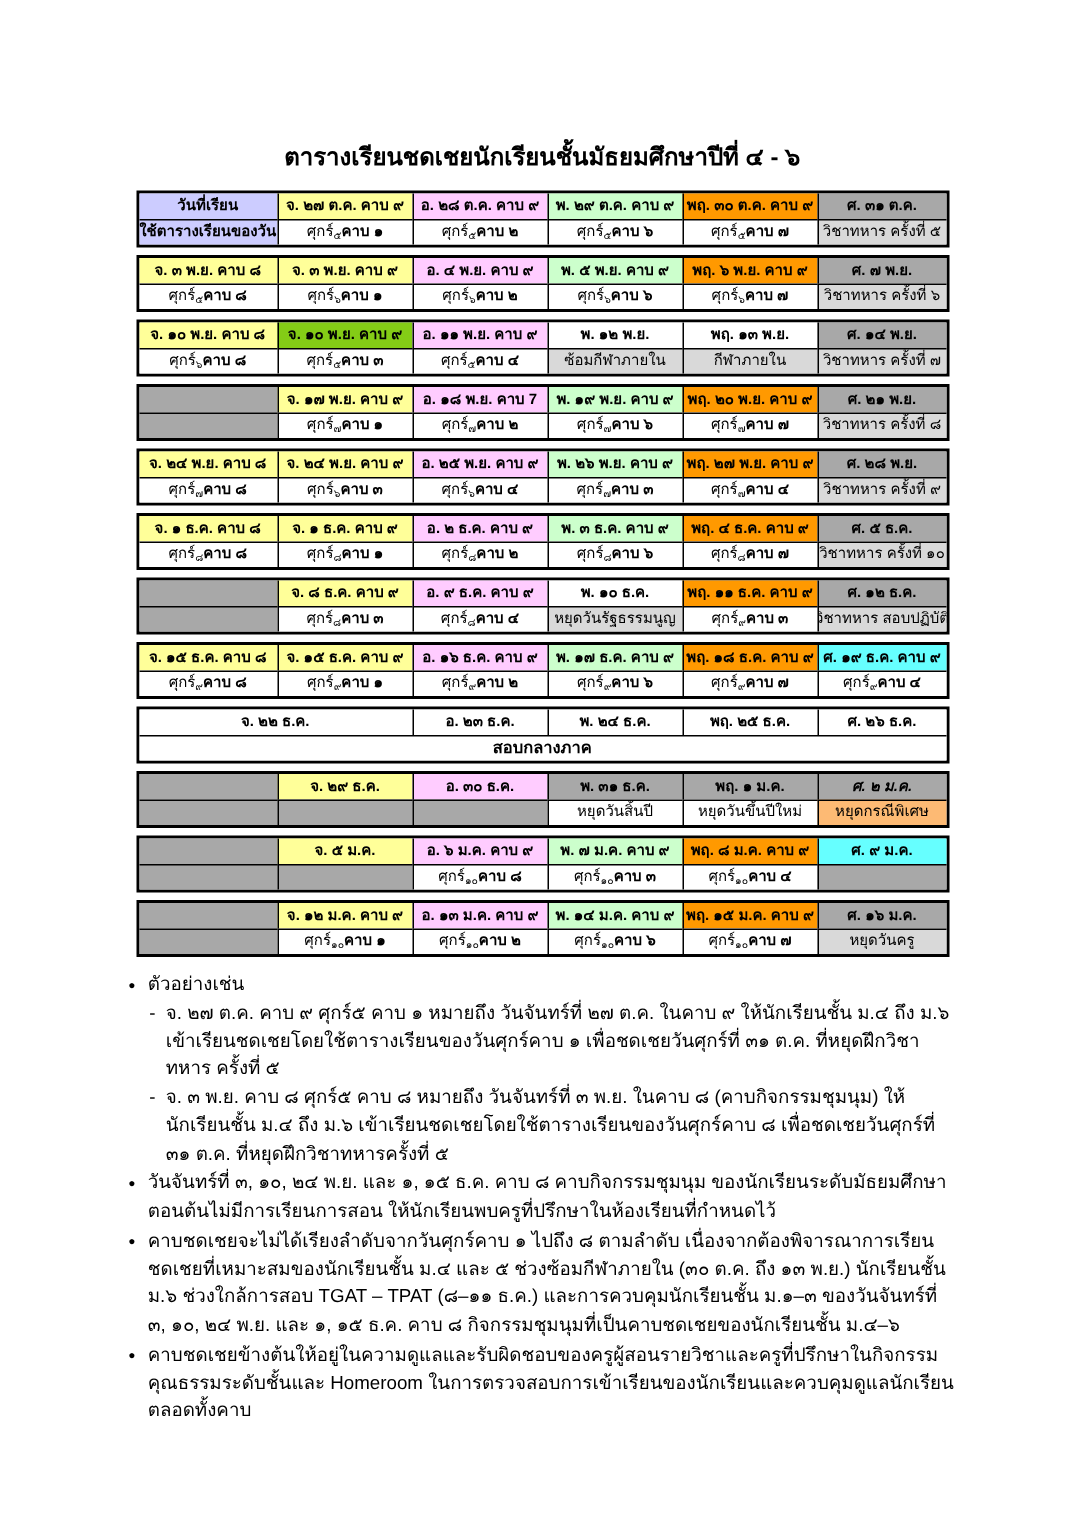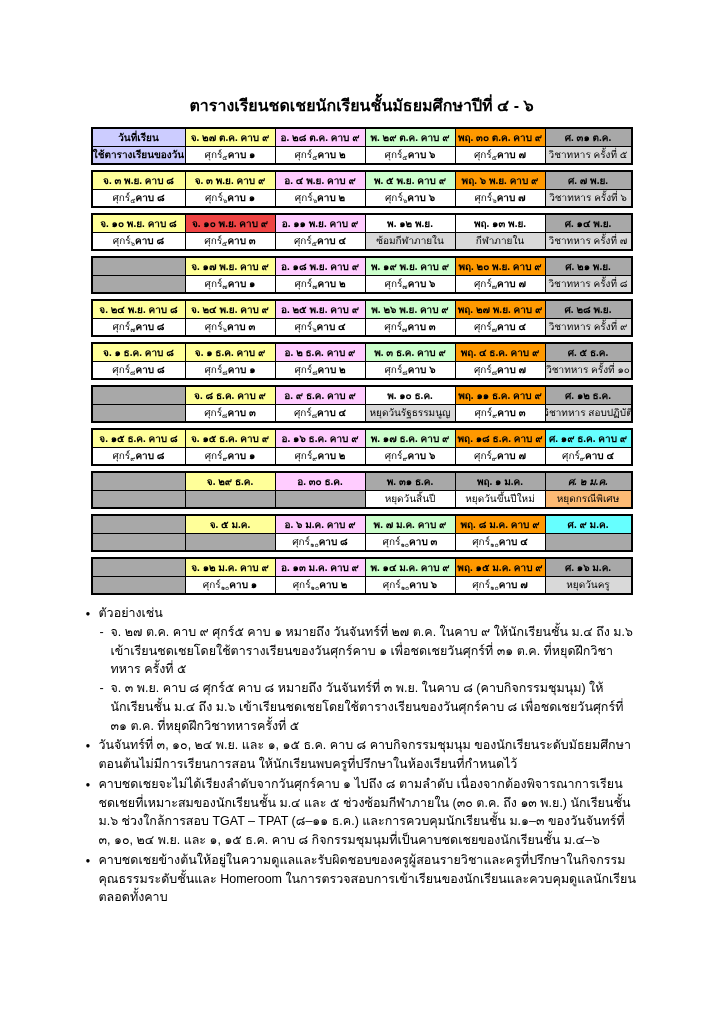--- a/index.html
+++ b/index.html
@@ -96,21 +96,21 @@
         </div>
         <div class="cell bt" style="background: rgb(255, 255, 255);">
           <span>ศุกร์</span>
           <sub>๖</sub>
           <b> คาบ ๗</b>
         </div>
         <div class="cell bt" style="background: rgb(217, 217, 217);">วิชาทหาร ครั้งที่ ๖</div>
       </div>
       <div class="block">
         <div class="cell top nl" style="background: rgb(255, 255, 153);">จ. ๑๐ พ.ย. คาบ ๘</div>
-        <div class="cell top" style="background: #ef4444;">จ. ๑๐ พ.ย. คาบ ๙</div>
+        <div class="cell top" style="background: #84cc16;">จ. ๑๐ พ.ย. คาบ ๙</div>
         <div class="cell top" style="background: rgb(255, 204, 255);">อ. ๑๑ พ.ย. คาบ ๙</div>
         <div class="cell top" style="background: rgb(255, 255, 255);">พ. ๑๒ พ.ย.</div>
         <div class="cell top" style="background: rgb(255, 255, 255);">พฤ. ๑๓ พ.ย.</div>
         <div class="cell top" style="background: rgb(168, 168, 168);">ศ. ๑๔ พ.ย.</div>
         <div class="cell bt nl" style="background: rgb(255, 255, 255);">
           <span>ศุกร์</span>
           <sub>๖</sub>
           <b> คาบ ๘</b>
         </div>
         <div class="cell bt" style="background: rgb(255, 255, 255);">
@@ -123,21 +123,21 @@
           <sub>๕</sub>
           <b> คาบ ๔</b>
         </div>
         <div class="cell bt" style="background: rgb(217, 217, 217);">ซ้อมกีฬาภายใน</div>
         <div class="cell bt" style="background: rgb(217, 217, 217);">กีฬาภายใน</div>
         <div class="cell bt" style="background: rgb(217, 217, 217);">วิชาทหาร ครั้งที่ ๗</div>
       </div>
       <div class="block">
         <div class="cell top nl" style="background: rgb(168, 168, 168);"></div>
         <div class="cell top" style="background: rgb(255, 255, 153);">จ. ๑๗ พ.ย. คาบ ๙</div>
-        <div class="cell top" style="background: rgb(255, 204, 255);">อ. ๑๘ พ.ย. คาบ ๙</div>
+        <div class="cell top" style="background: rgb(255, 204, 255);">อ. ๑๘ พ.ย. คาบ 7</div>
         <div class="cell top" style="background: rgb(204, 255, 204);">พ. ๑๙ พ.ย. คาบ ๙</div>
         <div class="cell top" style="background: rgb(255, 153, 0);">พฤ. ๒๐ พ.ย. คาบ ๙</div>
         <div class="cell top" style="background: rgb(168, 168, 168);">ศ. ๒๑ พ.ย.</div>
         <div class="cell bt nl" style="background: rgb(168, 168, 168);"></div>
         <div class="cell bt" style="background: rgb(255, 255, 255);">
           <span>ศุกร์</span>
           <sub>๗</sub>
           <b> คาบ ๑</b>
         </div>
         <div class="cell bt" style="background: rgb(255, 255, 255);">
@@ -281,20 +281,28 @@
         <div class="cell bt" style="background: rgb(255, 255, 255);">
           <span>ศุกร์</span>
           <sub>๙</sub>
           <b> คาบ ๗</b>
         </div>
         <div class="cell bt" style="background: rgb(255, 255, 255);">
           <span>ศุกร์</span>
           <sub>๙</sub>
           <b> คาบ ๔</b>
         </div>
+      </div>
+      <div class="block">
+        <div class="cell top nl" style="background: rgb(255, 255, 255); grid-column: span 2;">จ. ๒๒ ธ.ค.</div>
+        <div class="cell top" style="background: rgb(255, 255, 255);">อ. ๒๓ ธ.ค.</div>
+        <div class="cell top" style="background: rgb(255, 255, 255);">พ. ๒๔ ธ.ค.</div>
+        <div class="cell top" style="background: rgb(255, 255, 255);">พฤ. ๒๕ ธ.ค.</div>
+        <div class="cell top" style="background: rgb(255, 255, 255);">ศ. ๒๖ ธ.ค.</div>
+        <div class="cell bt nl exam-label" style="background: rgb(255, 255, 255); grid-column: 1 / -1;">สอบกลางภาค</div>
       </div>
       <div class="block">
         <div class="cell top nl" style="background: rgb(168, 168, 168);"></div>
         <div class="cell top" style="background: rgb(255, 255, 153);">จ. ๒๙ ธ.ค.</div>
         <div class="cell top" style="background: rgb(255, 204, 255);">อ. ๓๐ ธ.ค.</div>
         <div class="cell top" style="background: rgb(168, 168, 168);">พ. ๓๑ ธ.ค.</div>
         <div class="cell top" style="background: rgb(168, 168, 168);">พฤ. ๑ ม.ค.</div>
         <div class="cell top" style="background: rgb(168, 168, 168); font-style: italic;">ศ. ๒ ม.ค.</div>
         <div class="cell bt nl" style="background: rgb(168, 168, 168);"></div>
         <div class="cell bt" style="background: rgb(168, 168, 168);"></div>

